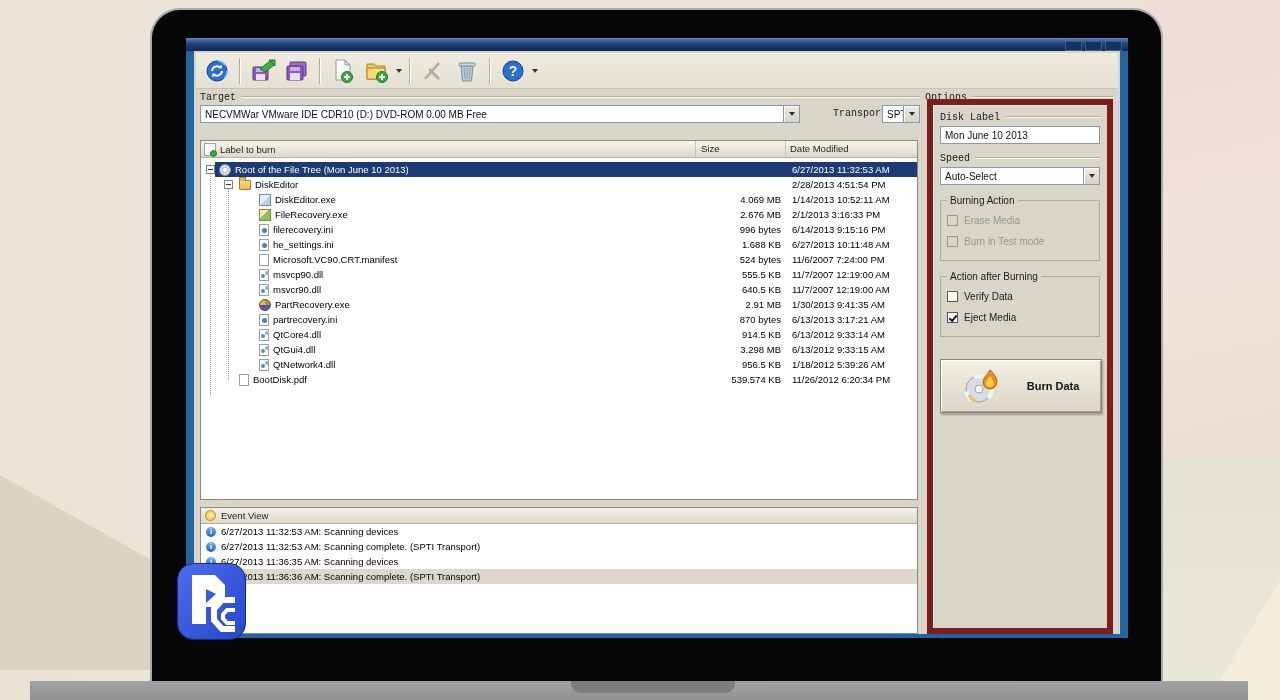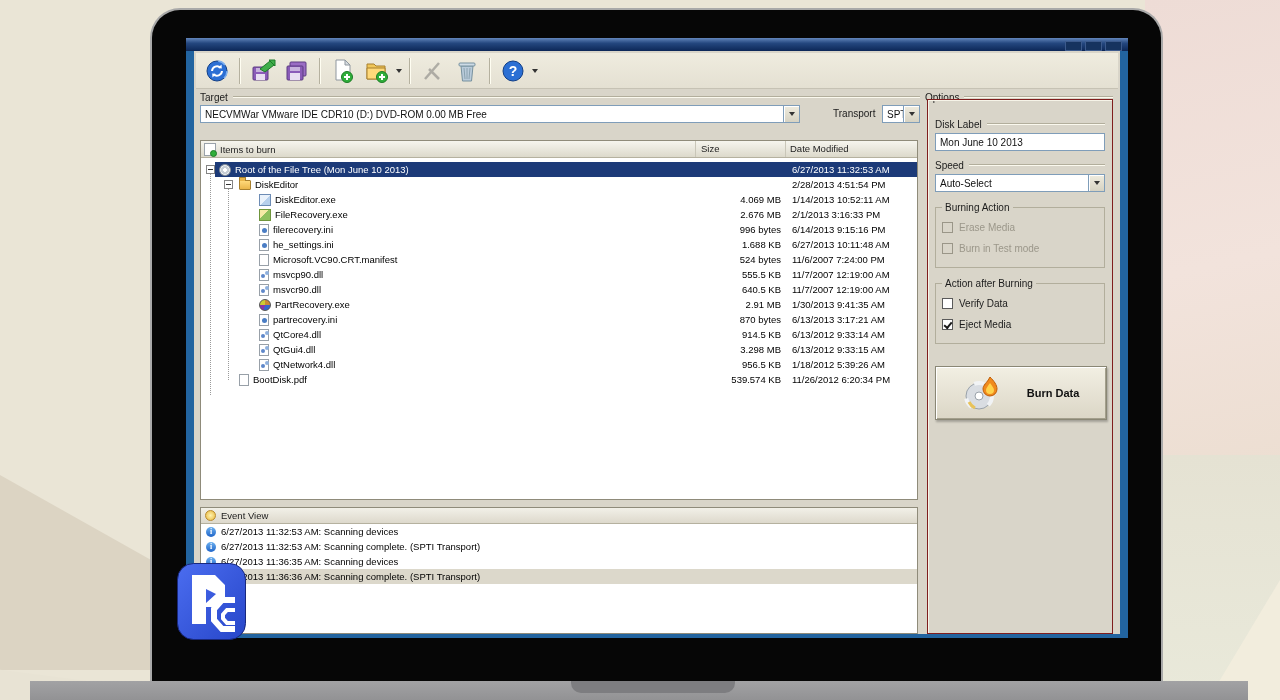--- a/index.html
+++ b/index.html
@@ -116,42 +116,42 @@
   .bulb{width:9px;height:9px;border-radius:50%;background:radial-gradient(#fff3b0,#e8b73a);
     border:1px solid #b98a2f;flex:none;}
   .evt-row{height:15px;line-height:15px;font-size:9.5px;color:#000;display:flex;align-items:center;
     gap:5px;padding-left:5px;white-space:nowrap;}
   .evt-row.sel{background:#dcd8cb;}
   .evt-ico{width:10px;height:10px;border-radius:50%;background:linear-gradient(#6db1f0,#1f64c8);
     color:#fff;font-size:8px;font-weight:bold;line-height:10px;text-align:center;
     font-family:"Liberation Serif",serif;flex:none;}
 
   
-  .optbox{position:absolute;left:2px;top:8px;right:0;height:535px;border:1px solid #7f1d1d;
-    box-shadow:inset 1px 1px 0 #f6f4e8;box-sizing:border-box;padding:18px 7px;}
+  .optbox{position:absolute;left:2px;top:8px;right:0;height:535px;border:6px solid #7f1d1d;
+    box-shadow:inset 1px 1px 0 #f6f4e8;box-sizing:border-box;padding:6px 7px;}
   .txtinput{width:100%;box-sizing:border-box;height:18px;border:1px solid #7f9db9;background:#fff;
     font-family:"Liberation Sans",sans-serif;font-size:10px;padding:1px 4px;color:#111;margin:3px 0 8px;}
   .speed-combo{margin:3px 0 10px;}
   fieldset{border:1px solid #b2ae9c;margin:2px 0 10px;padding:4px 6px 8px;}
   legend{font-size:10px;color:#1b1b1b;padding:0 3px;}
   .cbrow{display:flex;align-items:center;gap:6px;height:21px;font-size:10px;color:#1b1b1b;}
   .cb{width:11px;height:11px;background:#fff;border:1px solid #5a5a5a;position:relative;flex:none;box-sizing:border-box;}
   .cbrow.dis{color:#9b978a;}
   .cbrow.dis .cb{background:#d9d5c9;border-color:#9a9688;}
   .cb.on::after{content:'';position:absolute;left:1px;top:2px;width:6px;height:3px;
     border-left:2px solid #1a1a1a;border-bottom:2px solid #1a1a1a;transform:rotate(-50deg);}
   .burnbtn{margin-top:22px;width:100%;height:52px;display:flex;align-items:center;justify-content:center;
     gap:24px;background:linear-gradient(#f2efe3,#dbd6c6);border:1px solid #8a8775;
     box-shadow:inset 1px 1px 0 #fff,inset -1px -1px 0 #a39f8c,1px 2px 2px rgba(0,0,0,.25);
     font-size:11px;font-weight:bold;color:#111;cursor:pointer;}
 
   
   .logo{position:absolute;left:177px;top:563px;width:69px;height:77px;z-index:10;}
 
-  .ilabel{color:#1b1b1b;}
+  .ilabel{color:#1b1b1b;font-family:Liberation Mono, monospace;}
 </style>
 </head>
 <body>
 
 <div class="stage">
   <div class="bg bg-right-pink"></div>
   <div class="bg bg-right-sage"></div>
   <div class="bg bg-right-cream"></div>
   <div class="bg bg-left-band"></div>
   <div class="bg bg-left-bottom"></div>
@@ -259,21 +259,21 @@
             <span class="dbtn">
                 <span class="tri"></span>
               </span>
           </div>
         </div>
 
         <div class="items">
           <div class="lhdr">
             <span class="h-name">
               <span class="hicon"></span>
-              <span>Items to burn</span>
+              <span>Label to burn</span>
             </span>
             <span class="h-size">Size</span>
             <span class="h-date">Date Modified</span>
           </div>
           <div class="rows">
             <div class="vline" style="left:9px;top:12px;height:225px;"></div>
             <div class="vline" style="left:27px;top:27px;height:195px;"></div>
           <div class="trow lv0 sel">
                 <span class="exp"></span>
                 <span class="tname">

